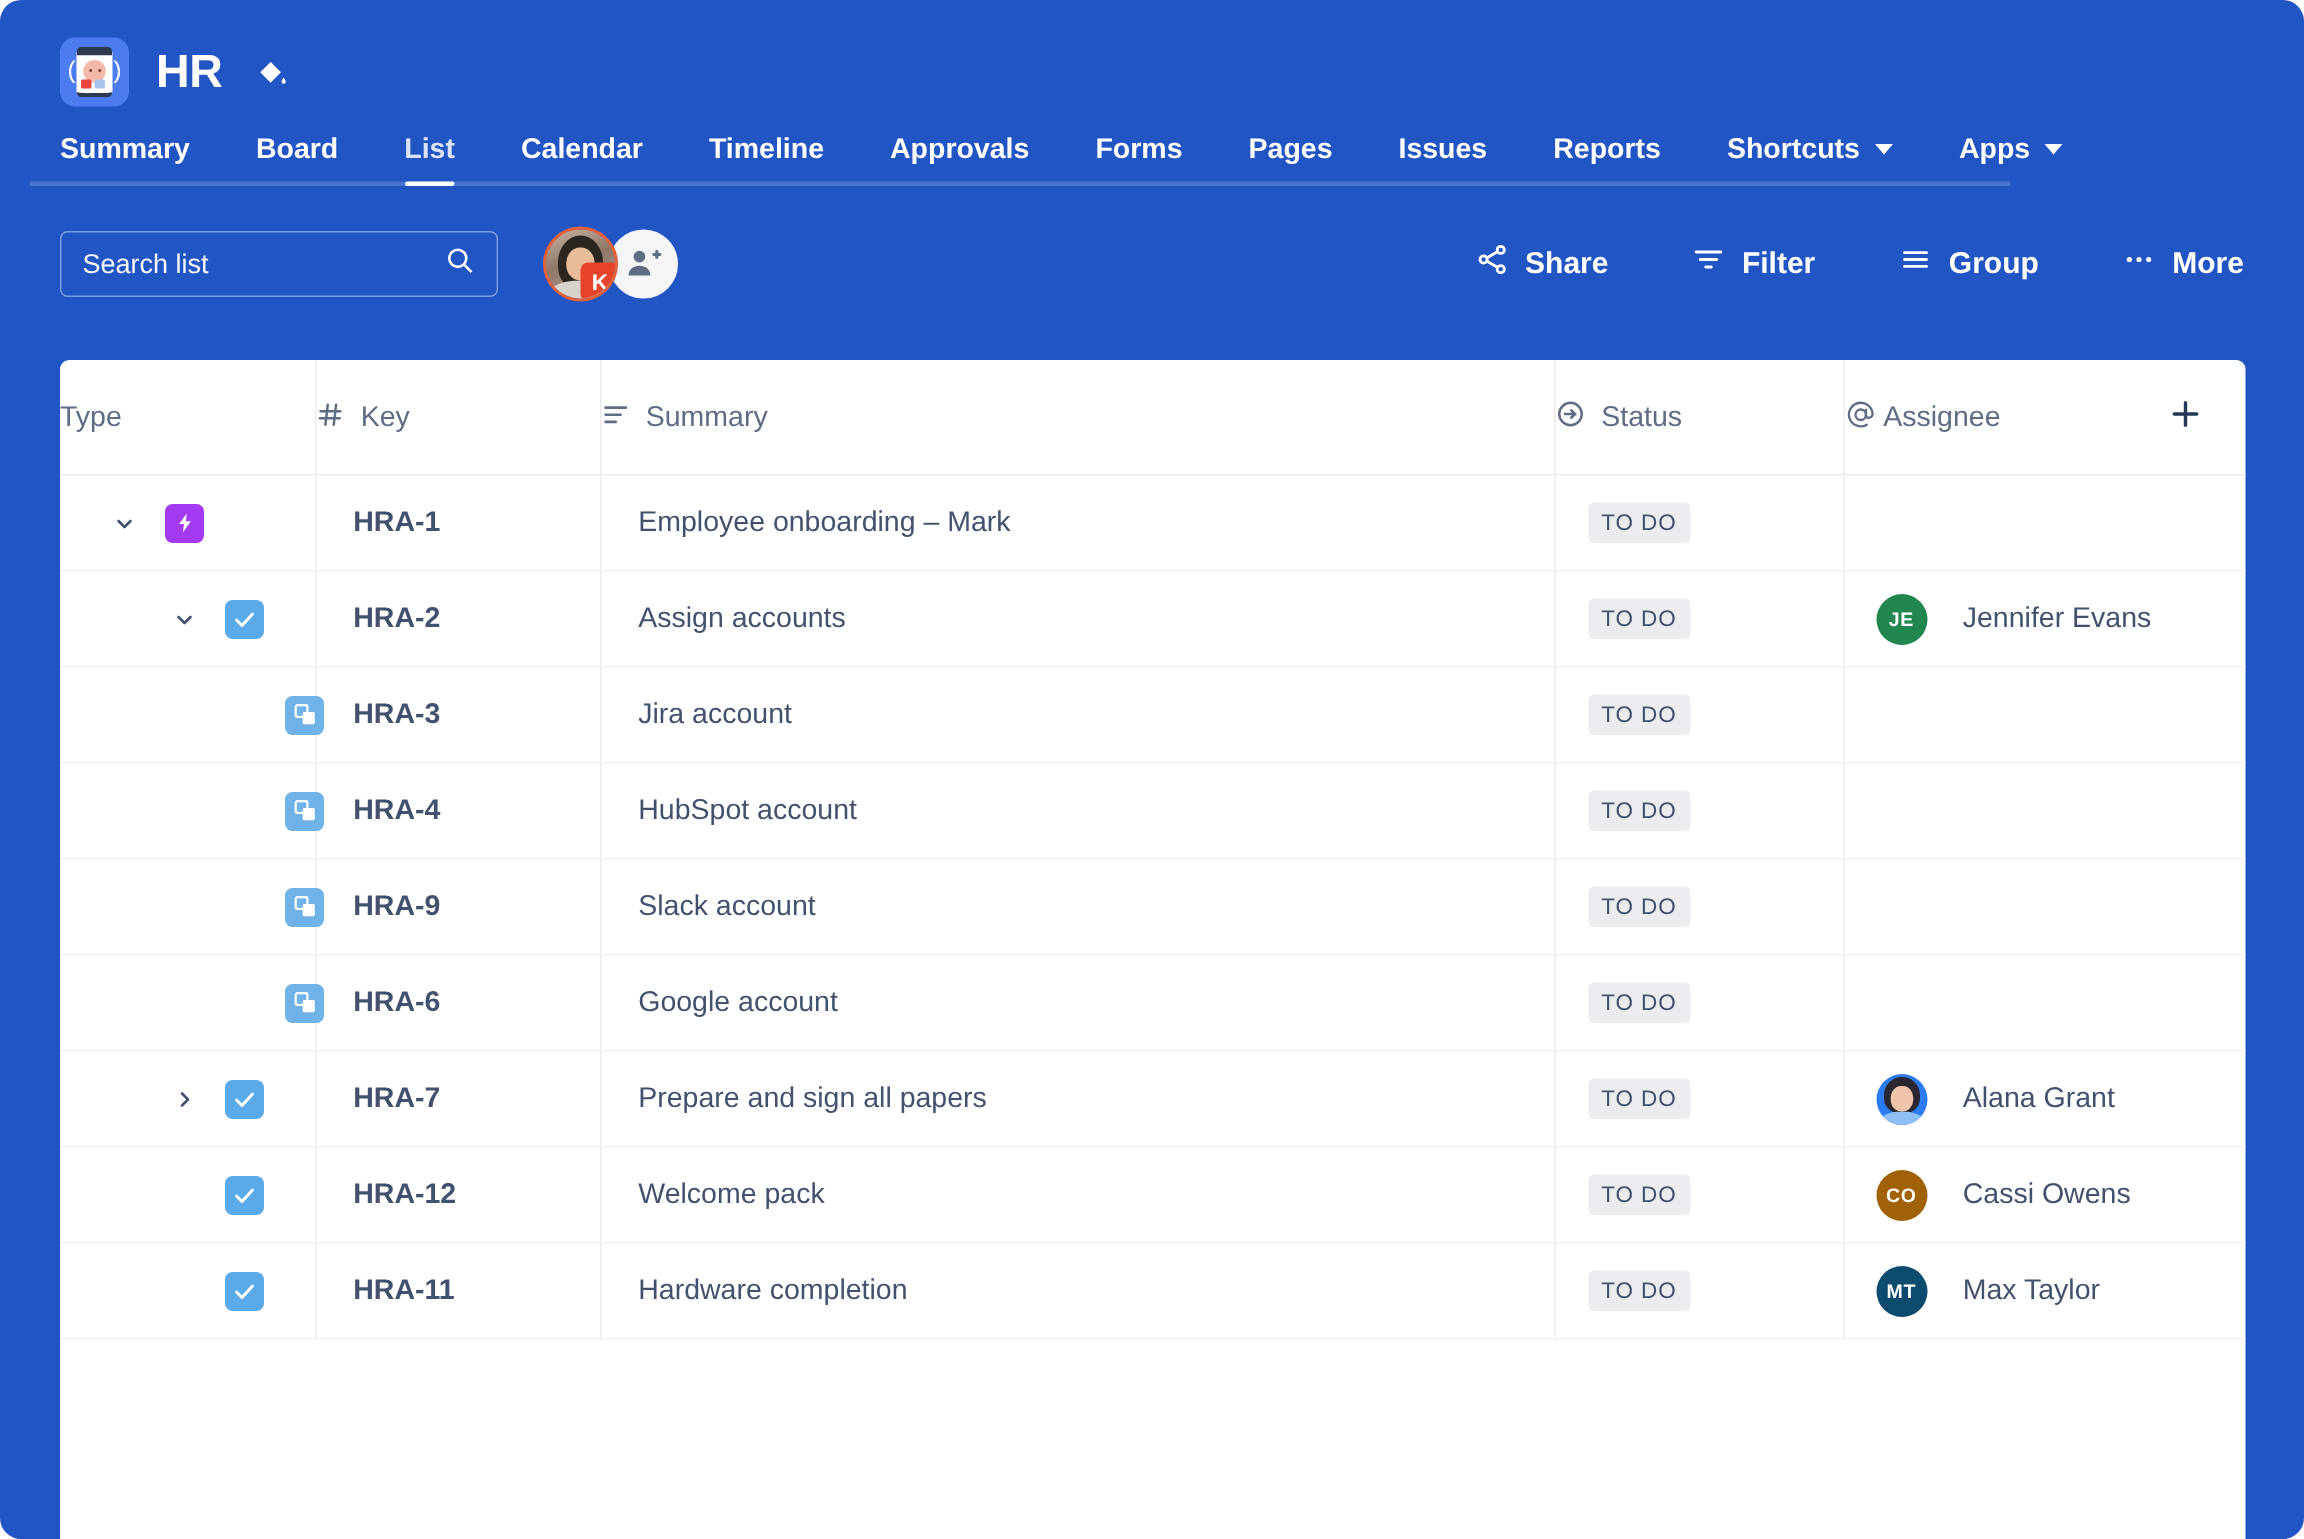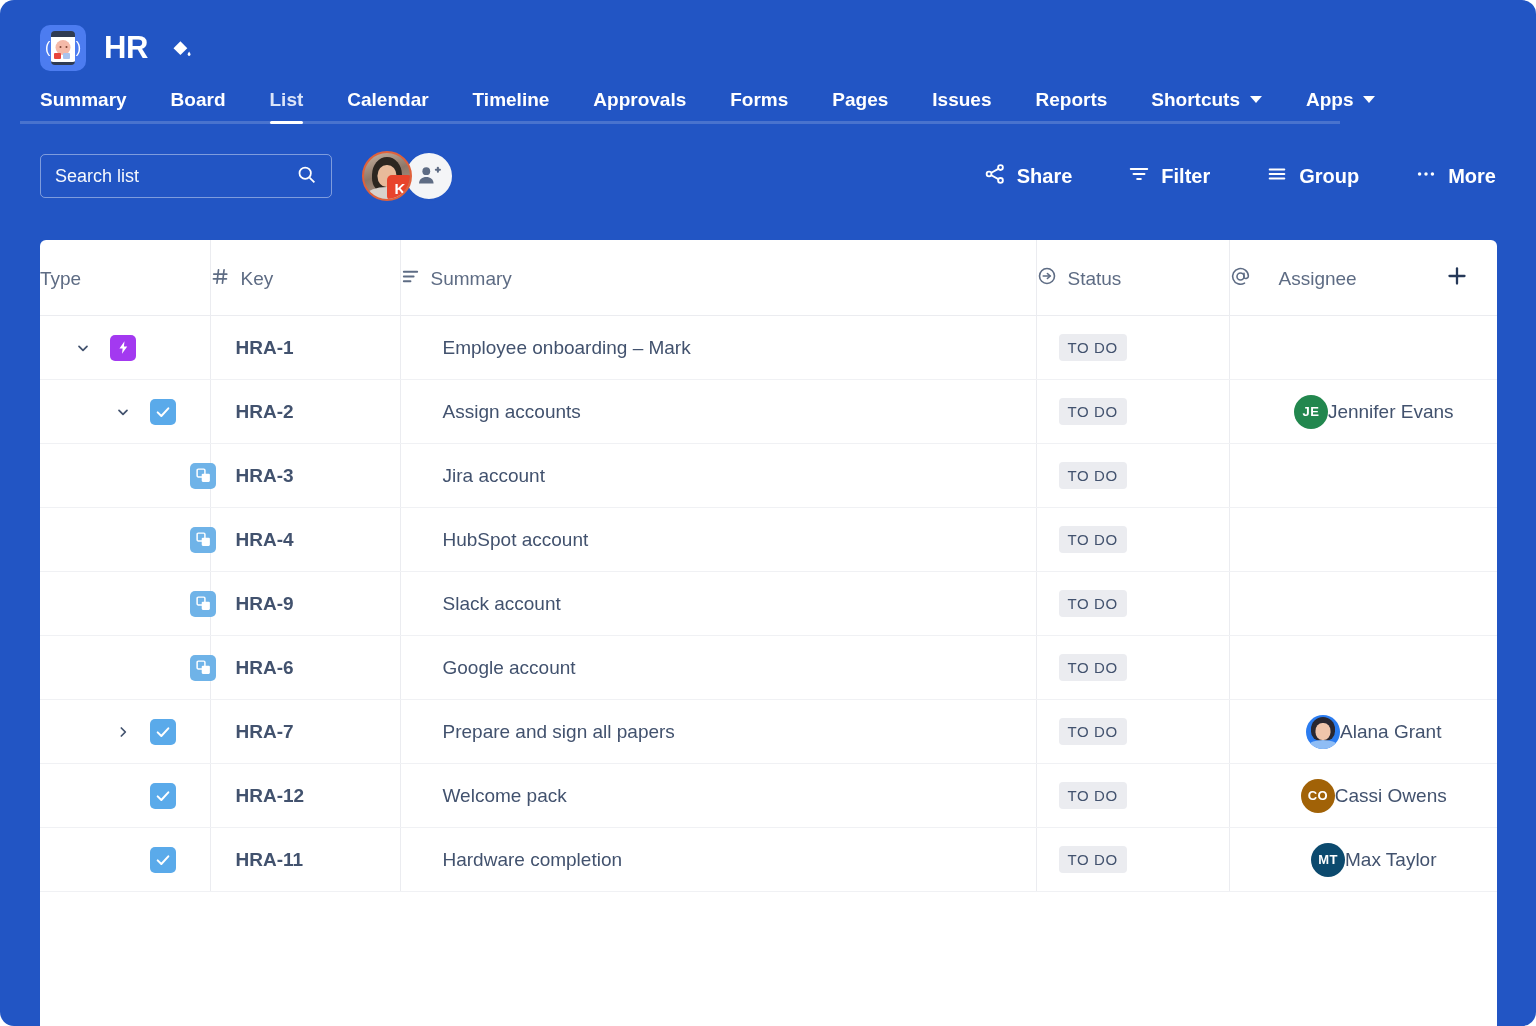--- a/index.html
+++ b/index.html
@@ -202,21 +202,21 @@
   .th-inner { display: flex; align-items: center; gap: 11px; }
   table.issues td {
     border-bottom: 1px solid #f0f1f4;
     height: 64px;
     font-size: 19px;
     color: #42526e;
     vertical-align: middle;
   }
   .col-type { width: 170px; padding-left: 30px; border-right: 1px solid #ebecf0; }
   .col-key { width: 190px; padding-left: 25px; border-right: 1px solid #ebecf0; }
-  .col-summary { padding-left: 42px; border-right: 1px solid #ebecf0; }
+  .col-summary { padding-left: 25px; border-right: 1px solid #ebecf0; }
   .col-status { width: 193px; padding-left: 22px; border-right: 1px solid #ebecf0; }
   .col-assignee { width: 268px; padding-left: 21px; }
 
   .key-cell { font-weight: 700; color: #253858; font-size: 20px; }
   .sum-cell { color: #505f79; }
 
   .type-wrap { display: flex; align-items: center; }
   .chev {
     width: 26px; flex: 0 0 26px;
     display: flex; align-items: center; justify-content: center;
@@ -233,21 +233,21 @@
   .itype.task { background: #5aaaea; }
   .itype.subtask { background: #6fb3e8; }
 
   .status-pill {
     display: inline-block;
     background: #ebecf0; color: #42526e;
     font-size: 15px; font-weight: 400; letter-spacing: 0.6px;
     padding: 5px 9px; border-radius: 4px;
   }
 
-  .assignee { display: flex; align-items: center; gap: 0; justify-content: center; }
+  .assignee { display: flex; align-items: center; gap: 24px; }
   .av {
     width: 34px; height: 34px; border-radius: 50%;
     display: flex; align-items: center; justify-content: center;
     color: #ffffff; font-size: 13px; font-weight: 700; letter-spacing: 0.4px;
     flex: 0 0 auto; position: relative; overflow: hidden;
   }
   .av.photo { background: #2b7cf0; }
   .av.photo .ph-hair {
     position: absolute; top: 2px; left: 50%; transform: translateX(-50%);
     width: 24px; height: 24px; border-radius: 50% 50% 40% 40%;
@@ -466,21 +466,21 @@
                   <circle cx="12" cy="12" r="9"></circle>
                     <line x1="7.5" y1="12" x2="15.5" y2="12"></line>
                   <polyline points="12.5,9 15.8,12 12.5,15"></polyline>
                 </svg>
               </span>
               <span>Status</span>
             </div>
           </th>
           <th class="col-assignee">
             <div class="th-inner" style="justify-content:space-between; padding-right:28px;">
-              <span style="display:flex; align-items:center; gap:28px;">
+              <span style="display:flex; align-items:center; gap:5px;">
                 <span>
                   <svg width="21" height="21" viewBox="0 0 24 24" fill="none" stroke="#5e6c84" stroke-width="1.8" stroke-linecap="round">
                     <circle cx="12" cy="12" r="4"></circle>
                     <path d="M16 8.4 V13.4 a2.9 2.9 0 0 0 5 -2 A9 9 0 1 0 16.6 19.6"></path>
                   </svg>
                 </span>
                 <span>Assignee</span>
               </span>
               <span>
                 <svg width="24" height="24" viewBox="0 0 24 24" stroke="#253858" stroke-width="2.3" stroke-linecap="round">

